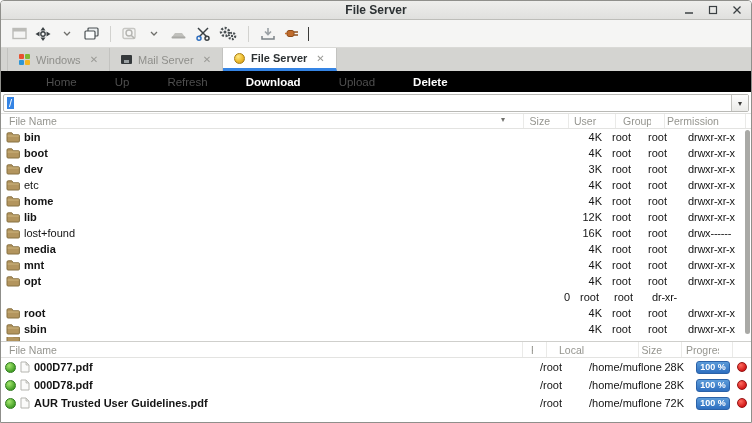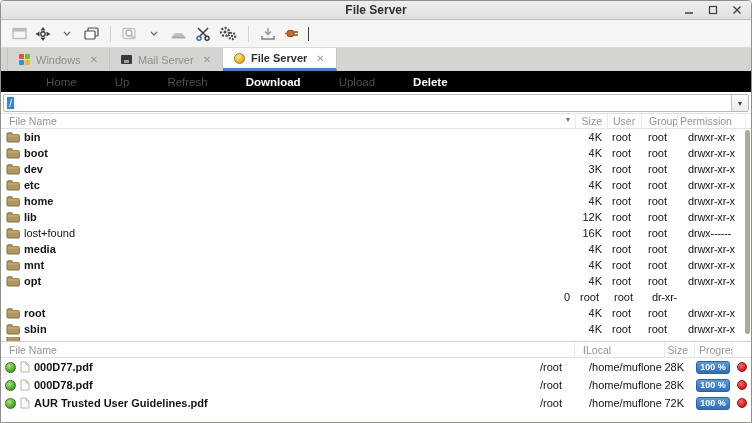--- a/index.html
+++ b/index.html
@@ -45,21 +45,21 @@
 
   
   .addr-row { height:22px; flex:0 0 22px; background:#fff; padding:2px; border-bottom:1px solid #e2e2e0; }
   .combo { height:18px; border:1px solid #b9b9b5; background:#fff; display:flex; border-radius:2px; }
   .combo-val { flex:1; display:flex; align-items:center; padding-left:3px; font-size:11px; }
   .sel { background:var(--accent_blue,#3584e4); color:#fff; padding:0 2px; }
   .combo-btn { width:17px; border-left:1px solid #c3c3bf; background:linear-gradient(#fdfdfd,#ebebe9);
                display:flex; align-items:center; justify-content:center; color:#3a3a38; font-size:8px; }
 
   
-  .hdr { display:grid; font-size:10.5px; color:#95958f; align-items:center; border-bottom:1px solid #e3e3e1; }
+  .hdr { display:grid; font-size:10.5px; color:#95958f; align-items:center; border-bottom:1px solid #e3e3e1;gap:13px; }
   .hc { height:100%; display:flex; align-items:center; border-left:1px solid #eaeae8; overflow:hidden; }
   .hc:first-child { border-left:none; }
   .r { display:grid; align-items:center; }
   .cell { overflow:hidden; white-space:nowrap; }
 
   
   .filegrid { grid-template-columns:1fr 32px 34px 36px 68px 6px; }
   .flist { position:relative; flex:0 0 227px; display:flex; flex-direction:column; overflow:hidden; }
   .fhdr { height:15px; flex:0 0 15px; }
   .fh-name { padding-left:8px; position:relative; }
@@ -72,21 +72,21 @@
   .c-size { text-align:right; padding-right:5px; }
   .c-user { padding-left:5px; } .c-group { padding-left:7px; } .c-perm { padding-left:11px; letter-spacing:-0.2px; }
   .vscroll { position:absolute; right:1px; top:16px; bottom:1px; width:5px; }
   .vthumb { width:5px; height:97%; background:#a9a9a6; border-radius:3px; }
 
   
   .tgrid { grid-template-columns:1fr 53px 79px 30px 38px 19px; }
   .tlist { border-top:1px solid #cfcfcc; display:flex; flex-direction:column; flex:1; }
   .thdr { height:16px; flex:0 0 16px; }
   .th-name { padding-left:8px; }
-  .th-remote { padding-left:8px;margin-left:42px; } .th-local { padding-left:0; }
+  .th-remote { padding-left:8px;margin-left:42px; } .th-local { padding-left:12px; }
   .th-size { justify-content:flex-end; padding-right:6px; } .th-prog { padding-left:4px; }
   .trow { height:18px; flex:0 0 18px; }
   .t-name { display:flex; align-items:center; gap:4px; padding-left:4px; }
   .t-remote { padding-left:8px; } .t-local { padding-left:4px; }
   .t-size { text-align:right; padding-right:10px; }
   .t-prog { display:flex; justify-content:center; }
   .t-dot { display:flex; justify-content:center; }
   .greendot { width:11px; height:11px; border-radius:50%;
               background:radial-gradient(circle at 35% 30%, #a5e86f, var(--status_green,#46a028) 70%);
               border:1px solid #2f7a1e; }
@@ -312,21 +312,21 @@
         <div class="cell c-perm">drwxr-xr-x</div>
         <div class="cell"></div>
       </div>
 
       <div class="r filegrid frow">
         <div class="cell c-name">
           <svg width="14" height="12">
             <path d="M1 3 Q1 1.8 2.2 1.8 H5.8 L7.3 3.8 H12.6 Q13.4 3.8 13.4 4.6 V10 Q13.4 11 12.4 11 H2 Q1 11 1 10 Z" fill="#b3955e" stroke="#867040" stroke-width="1"></path>
             <path d="M1.6 5 H12.8" stroke="#cdb57e" stroke-width="1"></path>
           </svg>
-          <span style="font-weight:bold">etc</span>
+          <span style="font-weight:normal">etc</span>
         </div>
         <div class="cell c-size">4K</div>
         <div class="cell c-user">root</div>
         <div class="cell c-group">root</div>
         <div class="cell c-perm">drwxr-xr-x</div>
         <div class="cell"></div>
       </div>
 
       <div class="r filegrid frow">
         <div class="cell c-name">

